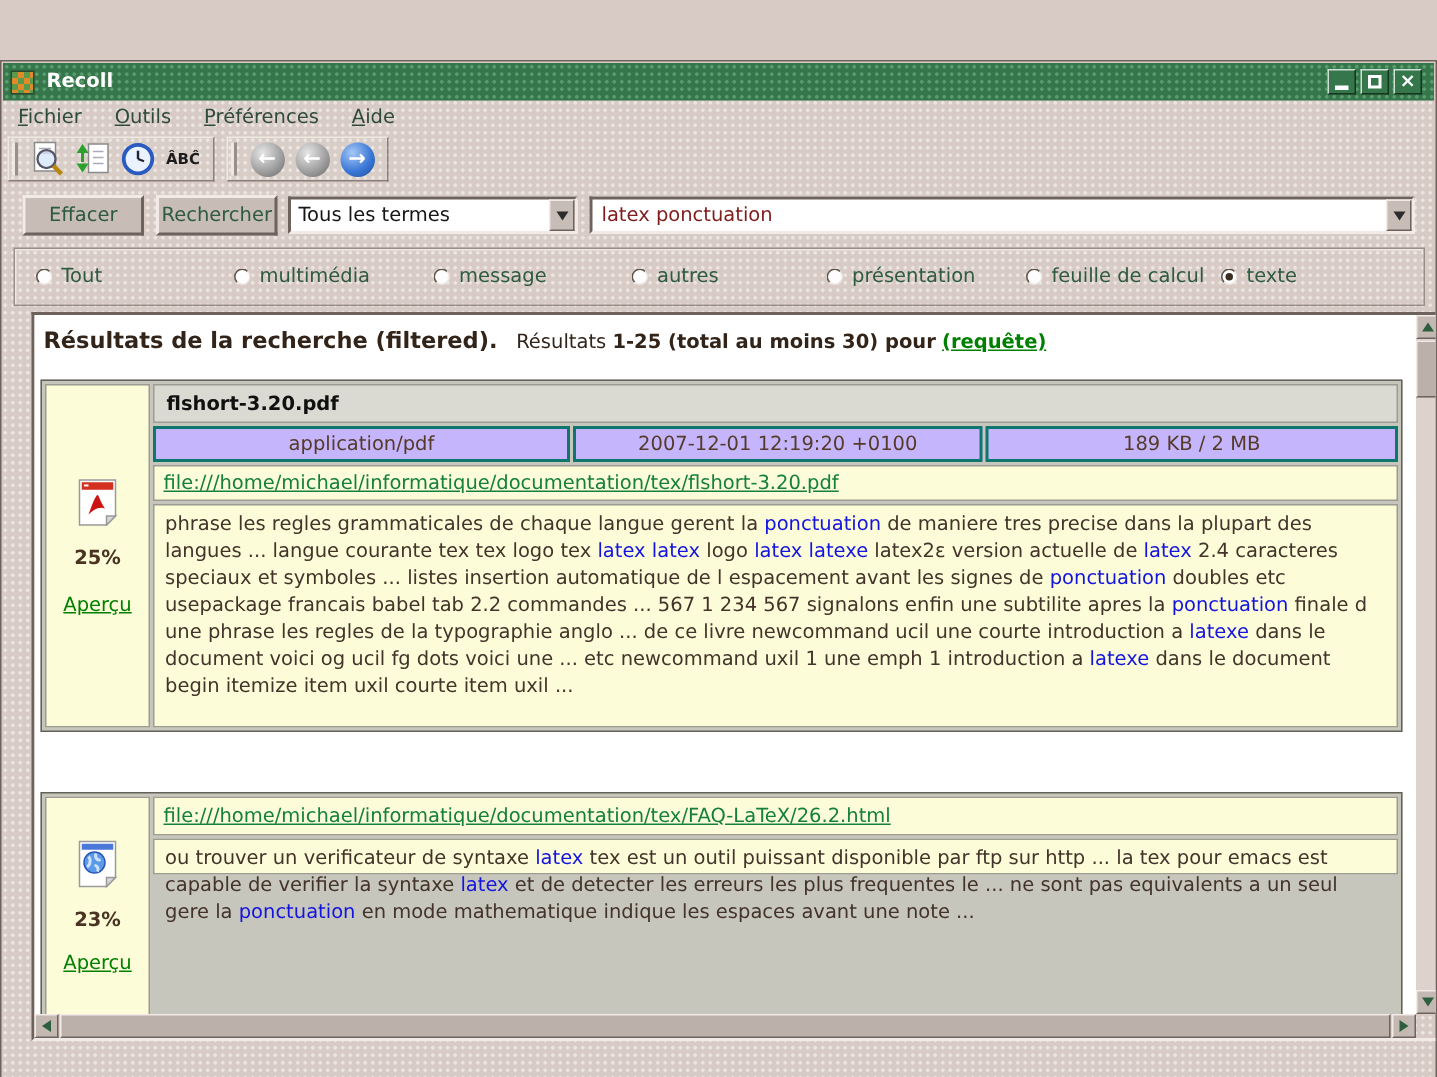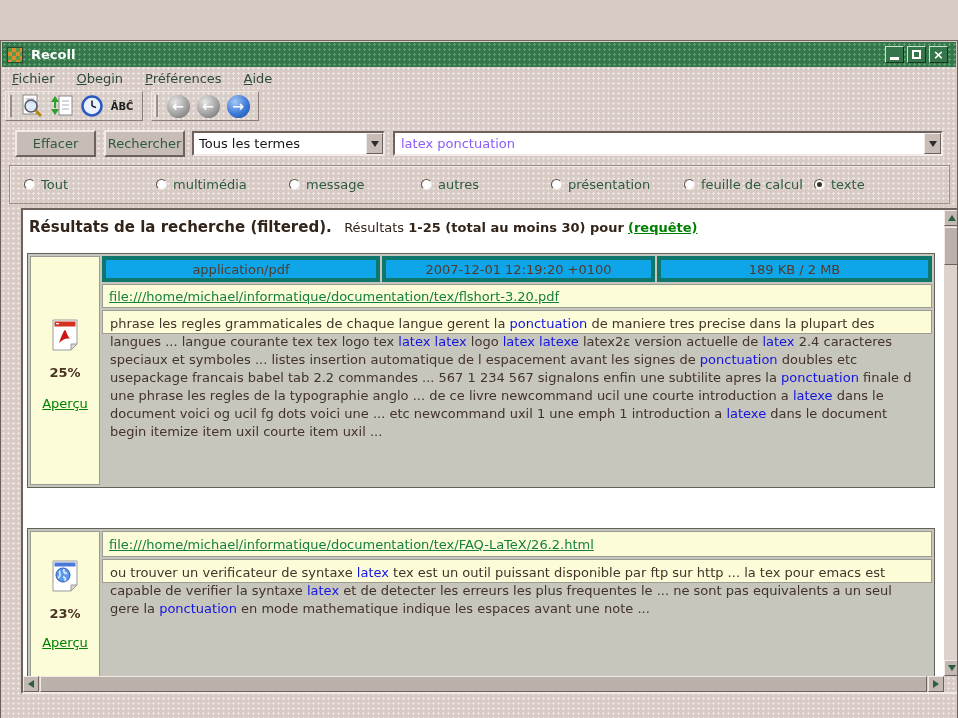--- a/index.html
+++ b/index.html
@@ -66,21 +66,21 @@
   .combo-text { flex:1; padding-left:5px; color:#161616; white-space:nowrap; overflow:hidden; }
   .combo-arrow { width:17px; height:100%; background:#c8bcb6; flex:0 0 17px;
                  border-top:1px solid #f2eae6; border-left:1px solid #f2eae6;
                  border-right:1px solid #6e625c; border-bottom:1px solid #6e625c;
                  display:flex; align-items:center; justify-content:center; }
   .tri-down { width:0; height:0; border-left:4px solid transparent; border-right:4px solid transparent;
               border-top:6px solid #2c2c2c; }
   .combo-query { position:absolute; left:392px; top:90px; width:550px; height:25px;
                  display:flex; align-items:center; }
   .query-input { flex:1; border:0; outline:0; background:transparent; height:100%;
-                 font-family:"DejaVu Sans",sans-serif; font-size:13px; color:#8b5cf6; padding-left:6px; }
+                 font-family:"DejaVu Sans",sans-serif; font-size:13px; color:#7f1d1d; padding-left:6px; }
 
   
   .radio-frame { position:absolute; left:8px; top:124px; width:941px; height:39px;
                  border:1px solid #9a8e88; box-shadow:inset 1px 1px 0 #f0e8e4;text-decoration:underline; }
   .filter-item { position:absolute; top:11px; display:flex; align-items:center; gap:6px;
                  color:#2e5a40; }
   .radio { width:11px; height:11px; border-radius:50%; background:#fdfdfd;
            border-top:1px solid #5c5249; border-left:1px solid #5c5249;
            border-right:1px solid #efe7e2; border-bottom:1px solid #efe7e2;
            display:flex; align-items:center; justify-content:center; }
@@ -97,21 +97,21 @@
   .rh-link { font-size:13px; font-weight:bold; color:#008000; text-decoration:underline; cursor:pointer; }
 
   .result-table { position:absolute; left:4px; width:908px; border:1px solid #62625a;
                   background:#c6c6bc; padding:2px; display:grid;
                   grid-template-columns:70px 1fr; grid-template-rows:26px 24px 24px 1fr; gap:2px; }
   .cell { background:#fcfcd8; border:1px solid #9c9c92; }
   .left-col { grid-row:1/5; display:flex; flex-direction:column; align-items:center; }
   .title-cell { background:#dadad2; font-weight:bold; color:#101010;
                 display:flex; align-items:center; padding-left:8px; }
   .meta-row { display:grid; grid-template-columns:278px 273px 1fr; gap:2px; background:#c6c6bc; border:0; }
-  .meta-cell { background:#0ea5e9; border:4px solid #0f766e; color:#553a28;
+  .meta-cell { background:#c4b5fd; border:2px solid #0f766e; color:#553a28;
                display:flex; align-items:center; justify-content:center; }
   .url-cell { display:flex; align-items:center; padding-left:6px; overflow:hidden; white-space:nowrap; }
   .url-link { color:#15803d; text-decoration:underline; cursor:pointer; }
   .snippet-cell { padding:4px 7px; color:#43332a; line-height:18px; }
   .snippet-cell .hl { color:#1414e0; }
   .pct { font-weight:bold; color:#4a3322; }
   .apercu { color:#008000; text-decoration:underline; cursor:pointer; }
 
   
   .vscroll { position:absolute; right:0; top:0; width:16px; bottom:16px; background:#ddd2cc; }
@@ -149,21 +149,21 @@
           <span class="glyph-max"></span>
         </span>
       <span class="win-btn">
           <span class="glyph-close">×</span>
         </span>
     </span>
   </div>
 
   <div class="menubar">
     <span class="menu-item"><u>F</u><span>ichier</span></span>
-    <span class="menu-item"><u>O</u><span>begin</span></span>
+    <span class="menu-item"><u>O</u><span>utils</span></span>
     <span class="menu-item"><u>P</u><span>références</span></span>
     <span class="menu-item"><u>A</u><span>ide</span></span>
   </div>
 
   <div class="toolbar">
     <div class="tb-group">
       <span class="grip"></span>
       <span class="tb-btn">
         <svg width="24" height="24" viewBox="0 0 24 24">
           <rect x="3" y="1" width="14" height="19" fill="#fff" stroke="#8a8a8a"></rect>
@@ -271,20 +271,21 @@
           <svg width="28" height="32" viewBox="0 0 28 32" style="margin-top:62px">
             <path d="M2 1 H26 V25 L20 31 H2 Z" fill="#fff" stroke="#9a9a9a"></path>
             <path d="M26 25 L20 25 L20 31 Z" fill="#d8d8d8" stroke="#9a9a9a"></path>
             <rect x="3.5" y="2.5" width="21" height="5" fill="#d43020"></rect>
             <rect x="5" y="4" width="3" height="1.3" fill="#fff"></rect>
             <path d="M8 24 C10.5 17 13 11 14 11 C15 11 15.5 15 19 20 C15.5 18.5 11.5 20.5 8 24 Z" fill="#cc1512"></path>
           </svg>
           <span class="pct" style="margin-top:14px">25%</span>
           <span class="apercu" style="margin-top:16px">Aperçu</span>
         </div>
+        <div class="cell title-cell">flshort-3.20.pdf</div>
         <div class="meta-row">
           <span class="meta-cell">application/pdf</span>
           <span class="meta-cell">2007-12-01 12:19:20 +0100</span>
           <span class="meta-cell">189 KB / 2 MB</span>
         </div>
         <div class="cell url-cell">
           <span class="url-link">file:///home/michael/informatique/documentation/tex/flshort-3.20.pdf</span>
         </div>
         <div class="cell snippet-cell"><span>phrase les regles grammaticales de chaque langue gerent la </span><span class="hl">ponctuation</span><span> de maniere tres precise dans la plupart des langues ... langue courante tex tex logo tex </span><span class="hl">latex latex</span><span> logo </span><span class="hl">latex latexe</span><span> latex2ε version actuelle de </span><span class="hl">latex</span><span> 2.4 caracteres speciaux et symboles ... listes insertion automatique de l espacement avant les signes de </span><span class="hl">ponctuation</span><span> doubles etc usepackage francais babel tab 2.2 commandes ... 567 1 234 567 signalons enfin une subtilite apres la </span><span class="hl">ponctuation</span><span> finale d une phrase les regles de la typographie anglo ... de ce livre newcommand ucil une courte introduction a </span><span class="hl">latexe</span><span> dans le document voici og ucil fg dots voici une ... etc newcommand uxil 1 une emph 1 introduction a </span><span class="hl">latexe</span><span> dans le document begin itemize item uxil courte item uxil ...</span></div>
       </div>

